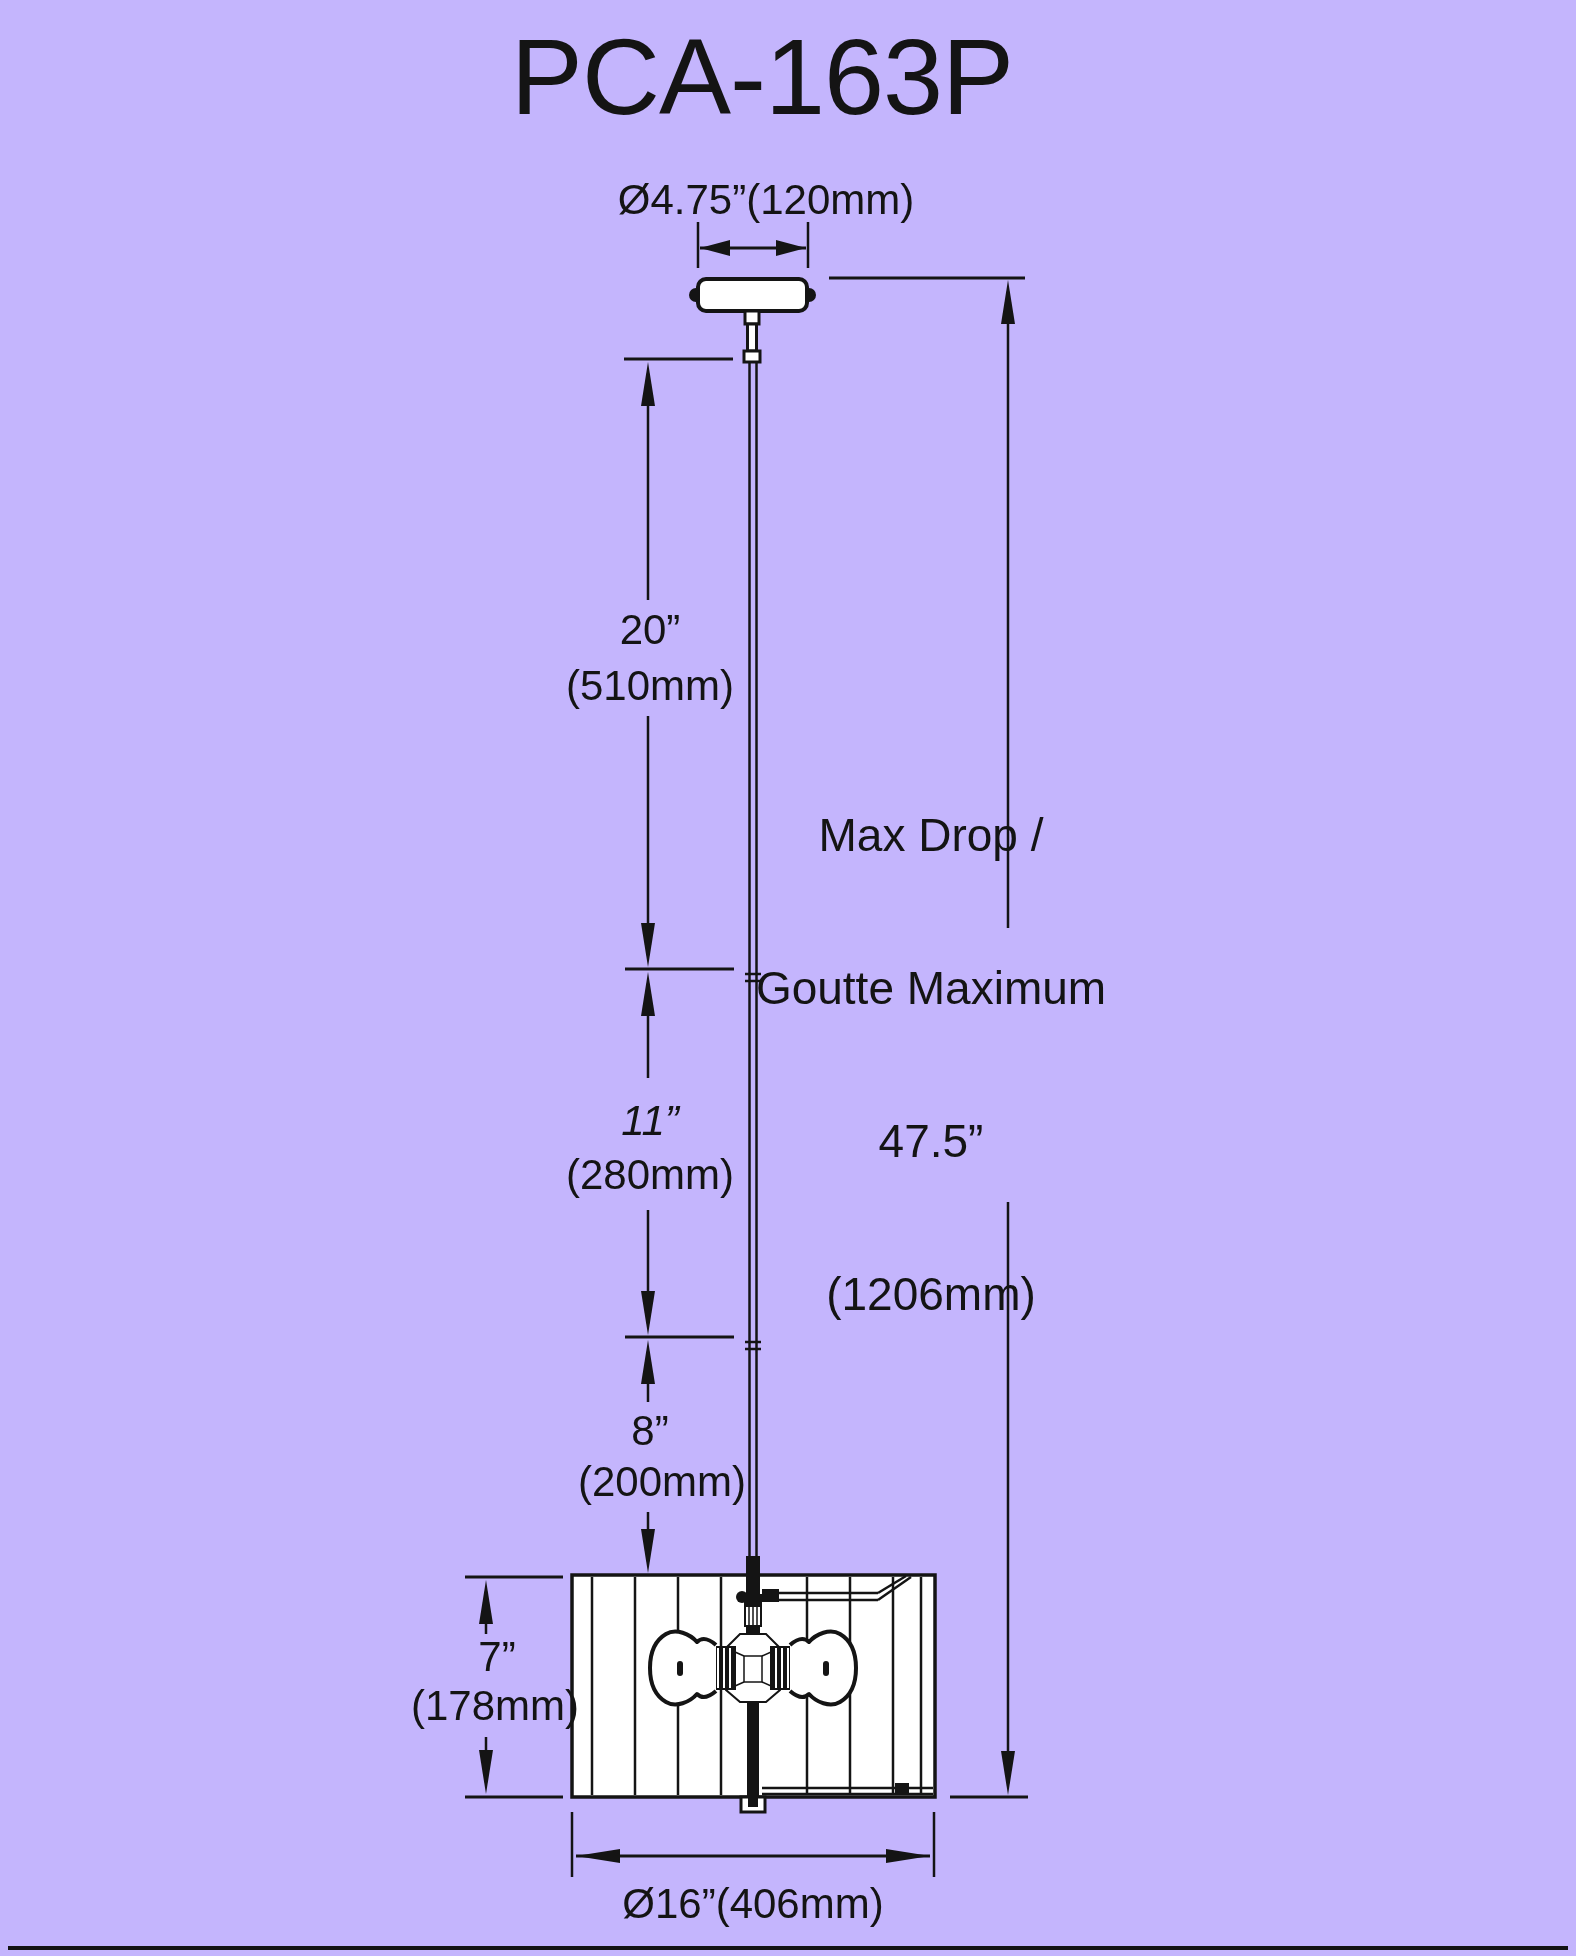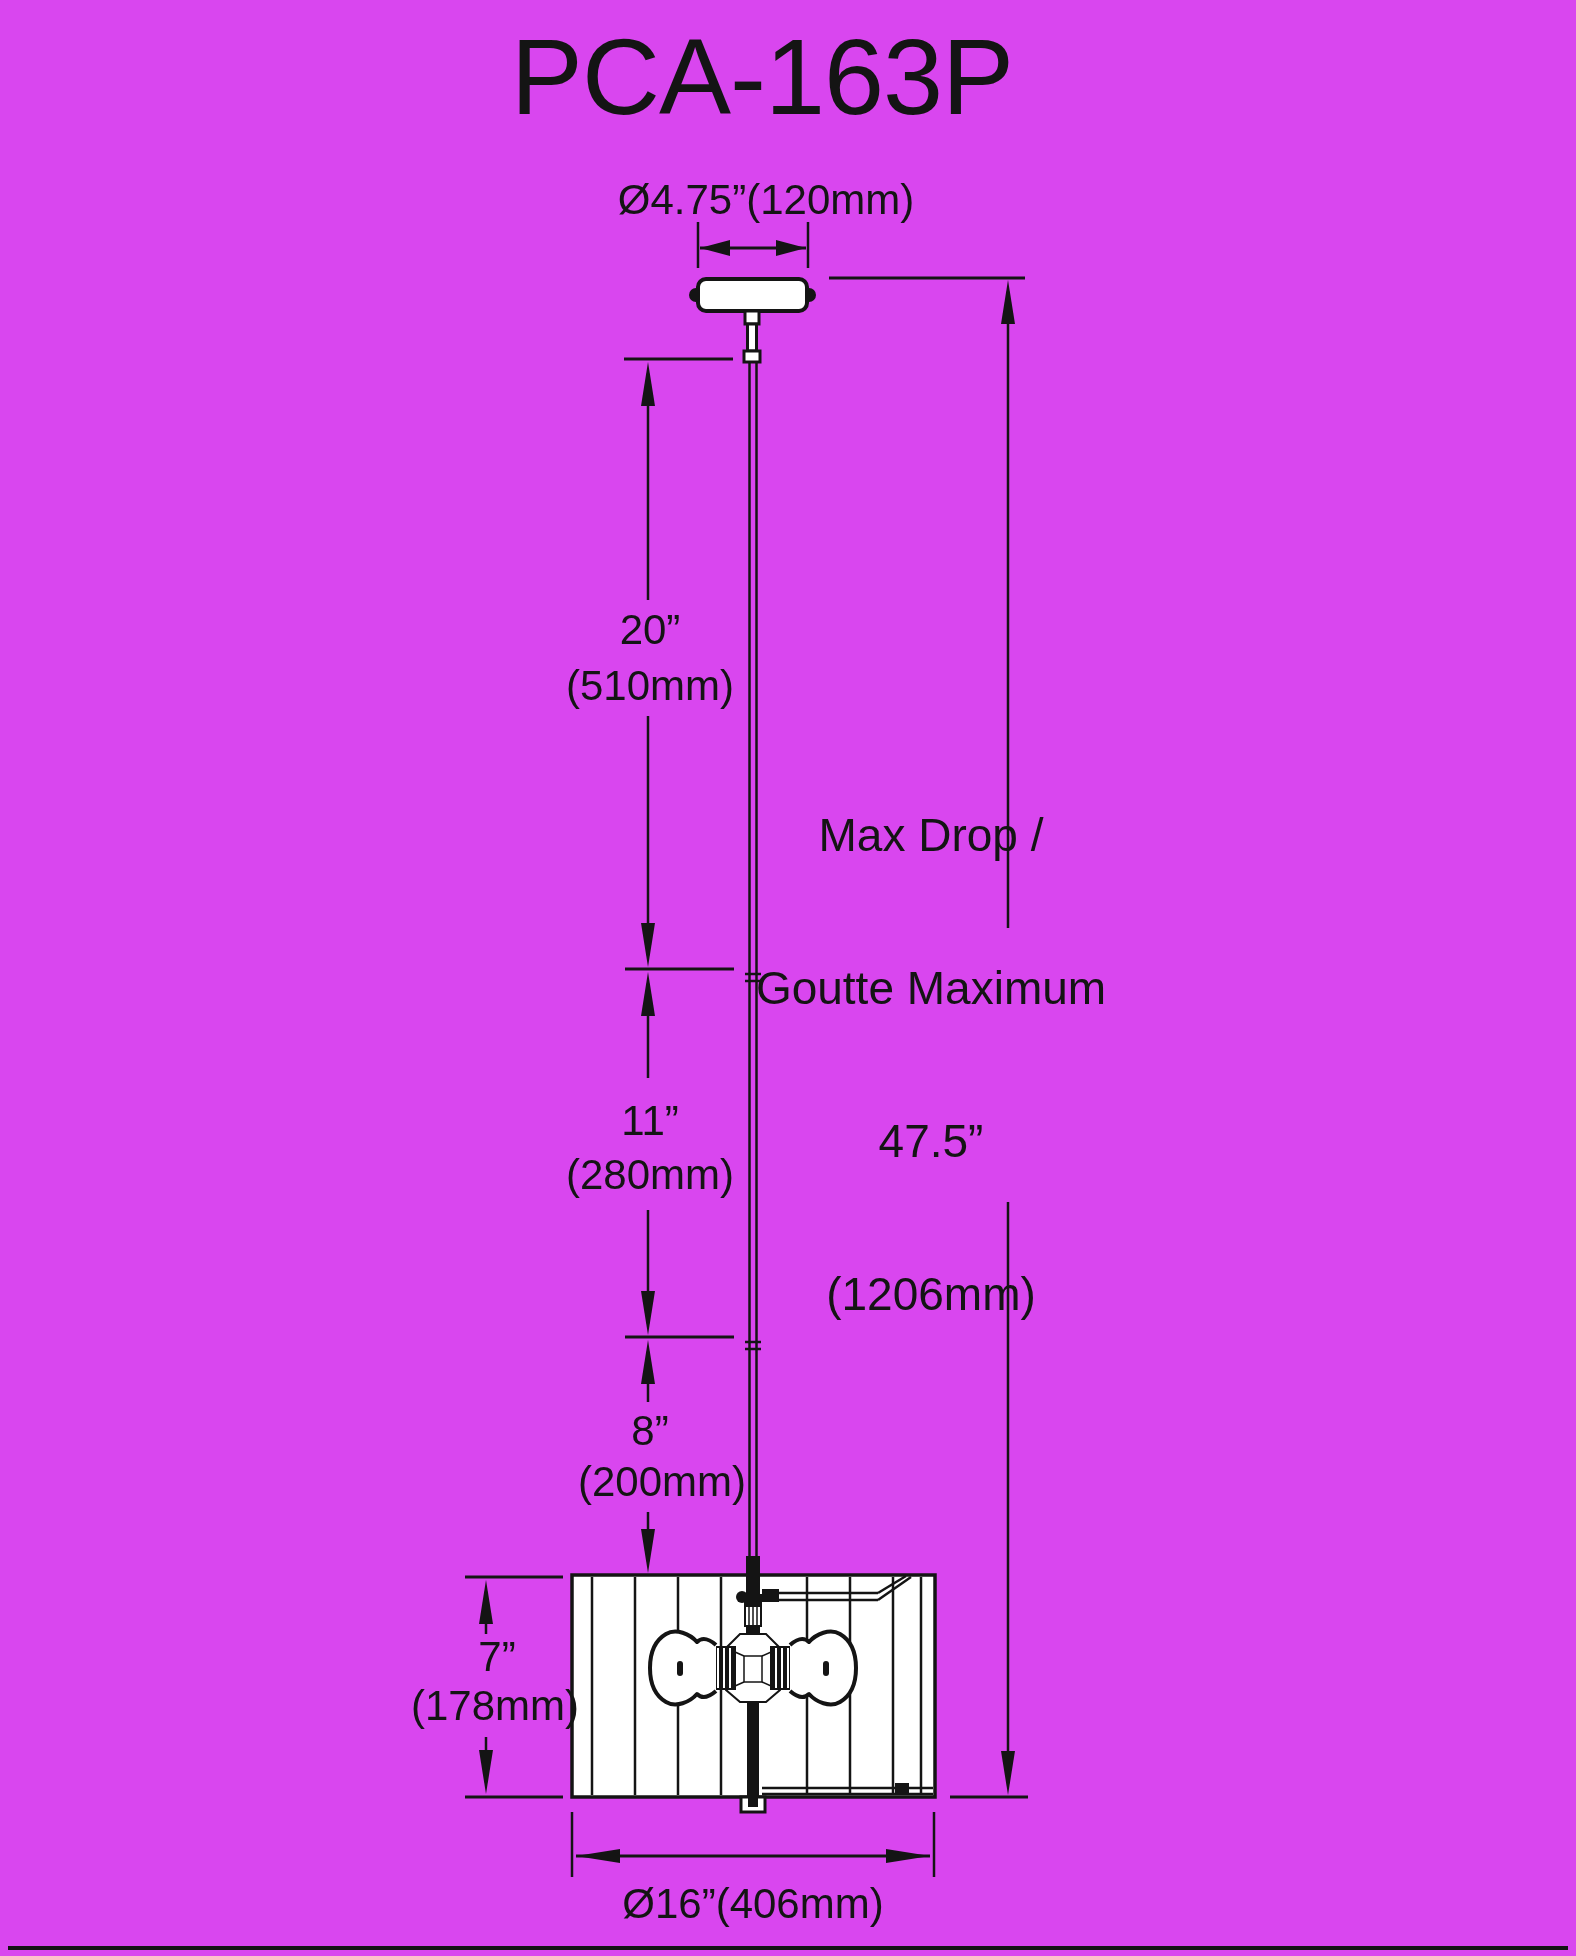--- a/index.html
+++ b/index.html
@@ -1,19 +1,19 @@
 <!DOCTYPE html>
 <html><head>
 <meta charset="utf-8">
 <style>
   html,body{margin:0;padding:0;background:#fff;}
   #page{
     position:relative;
     width:1576px;height:1956px;
-    background:#d946ef;
+    background:#c4b5fd;
     font-family:"Liberation Sans", sans-serif;
     color:#141414;
     overflow:hidden;
   }
   #drawing{position:absolute;left:0;top:0;}
   .lbl{
     position:absolute;
     transform:translate(-50%,-50%);
     white-space:pre;
     color:#141414;
@@ -171,21 +171,21 @@
     <line x1="8" y1="1948" x2="1568" y2="1948" stroke-width="4"></line>
   </svg>
 
   <div class="lbl title" style="left:762px;top:77px;">PCA-163P</div>
 
   <div class="lbl dim" style="left:766px;top:200px;">Ø4.75”(120mm)</div>
 
   <div class="lbl dim" style="left:650px;top:630px;">20”</div>
   <div class="lbl dim" style="left:650px;top:686px;">(510mm)</div>
 
-  <div class="lbl dim" style="left:650px;top:1121px;">11”</div>
+  <div class="lbl dim" style="left:650px;top:1121px;font-style:italic;">11”</div>
   <div class="lbl dim" style="left:650px;top:1175px;">(280mm)</div>
 
   <div class="lbl dim" style="left:650px;top:1431px;">8”</div>
   <div class="lbl dim" style="left:650px;top:1482px;margin-left:12px;">(200mm)</div>
 
   <div class="lbl maxdrop" style="left:931px;top:1065px;">
     <div>Max Drop /</div>
     <div>Goutte Maximum</div>
     <div>47.5”</div>
     <div>(1206mm)</div>

